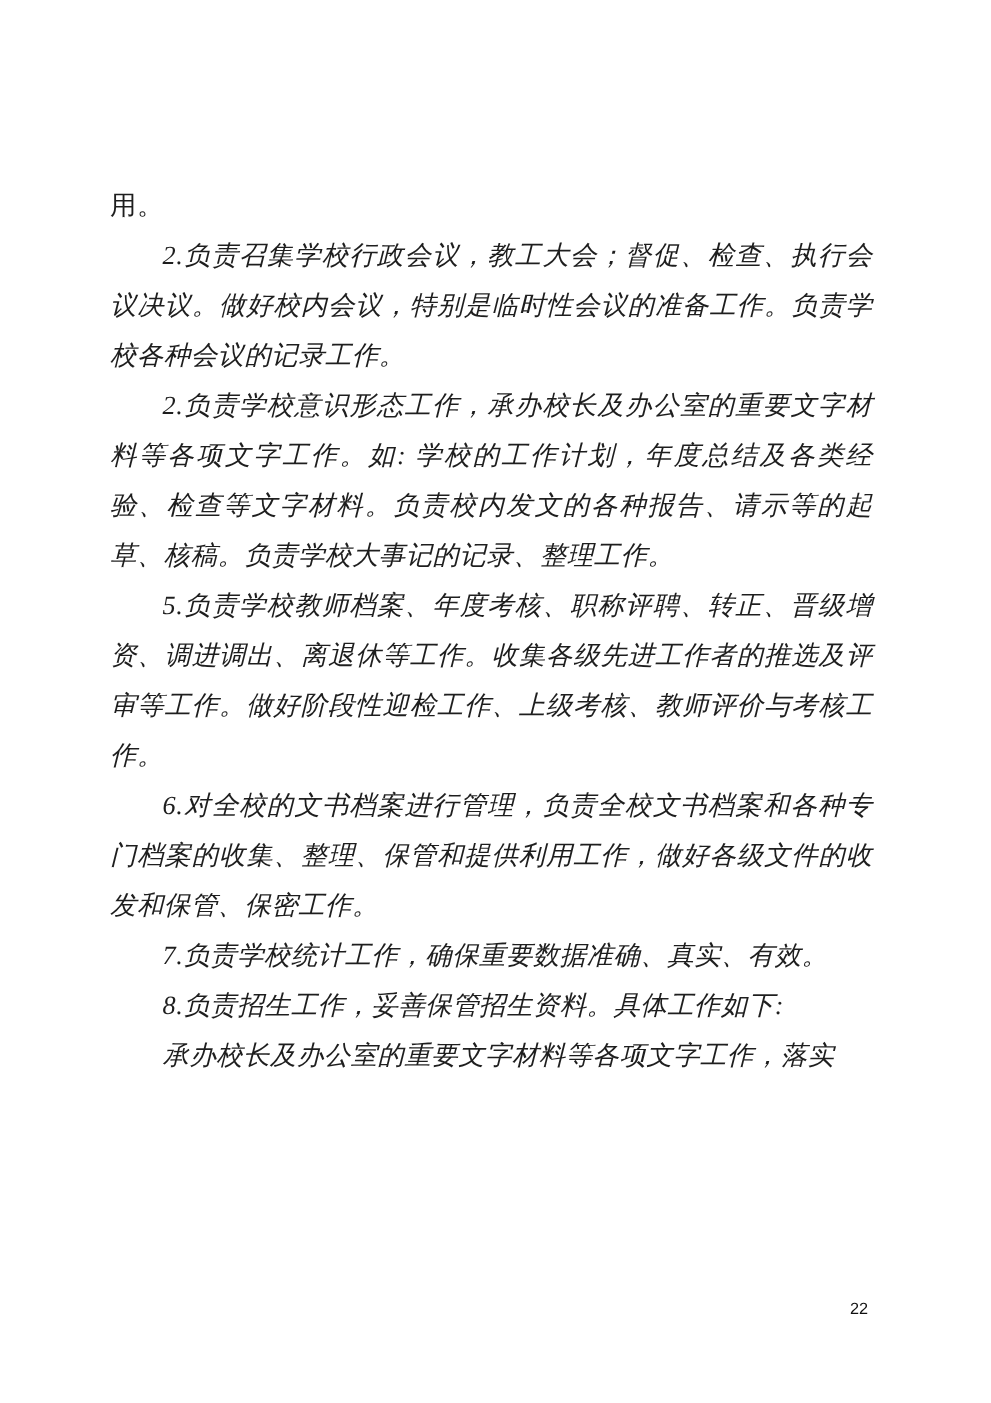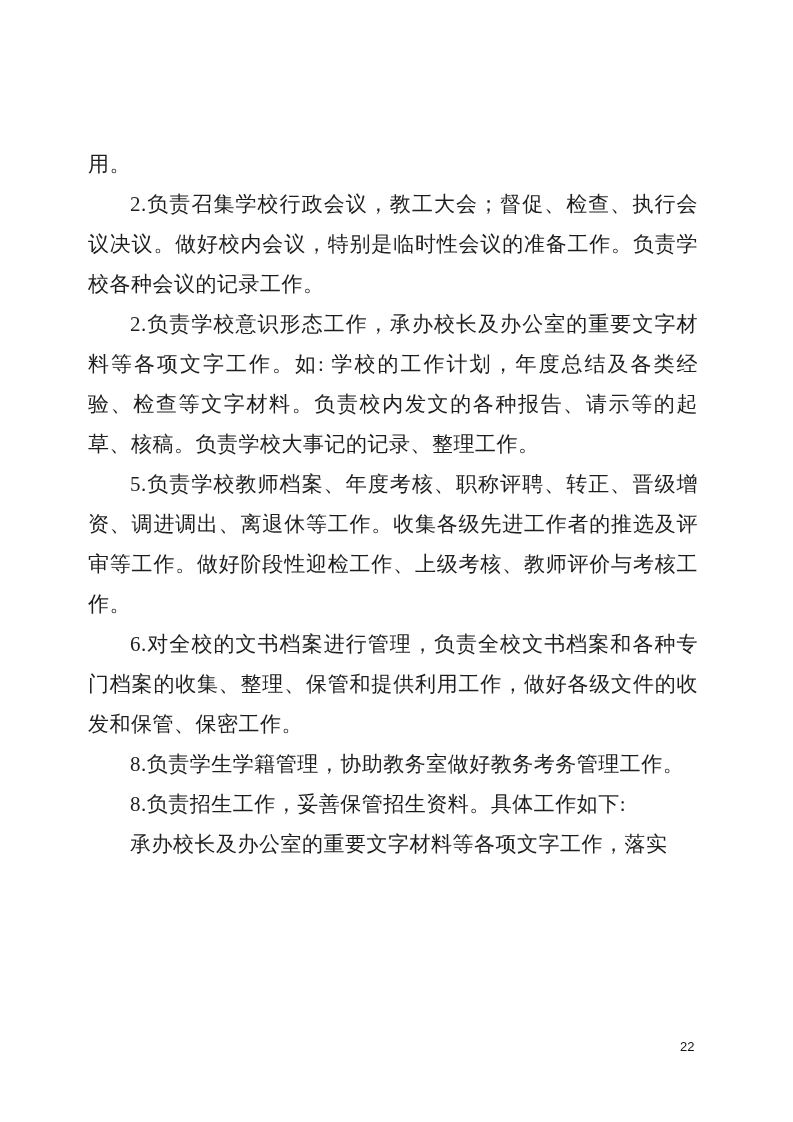--- a/index.html
+++ b/index.html
@@ -26,38 +26,39 @@
     text-align: justify;
     letter-spacing: 0.5px;
     font-kerning: none;
   }
   .doc-body p {
     margin: 0;
     padding: 0;
   }
   .doc-body p.indent {
     text-indent: 2em;
+    font-style: italic;
   }
   .page-number {
     position: absolute;
     left: 680px;
     top: 1039px;
     font-family: Liberation Sans, sans-serif;
     font-size: 13px;
     color: #101010;
   }
 </style>
 </head>
 <body>
 
 <div class="page">
   <div class="doc-body">
       <p>用。</p>
       <p class="indent">2.负责召集学校行政会议，教工大会；督促、检查、执行会议决议。做好校内会议，特别是临时性会议的准备工作。负责学校各种会议的记录工作。</p>
       <p class="indent">2.负责学校意识形态工作，承办校长及办公室的重要文字材料等各项文字工作。如: 学校的工作计划，年度总结及各类经验、检查等文字材料。负责校内发文的各种报告、请示等的起草、核稿。负责学校大事记的记录、整理工作。</p>
       <p class="indent">5.负责学校教师档案、年度考核、职称评聘、转正、晋级增资、调进调出、离退休等工作。收集各级先进工作者的推选及评审等工作。做好阶段性迎检工作、上级考核、教师评价与考核工作。</p>
       <p class="indent">6.对全校的文书档案进行管理，负责全校文书档案和各种专门档案的收集、整理、保管和提供利用工作，做好各级文件的收发和保管、保密工作。</p>
-      <p class="indent">8.负责学生学籍管理，协助教务室做好教务考务管理工作。</p>
+      <p class="indent">7.负责学校统计工作，确保重要数据准确、真实、有效。</p>
       <p class="indent">8.负责招生工作，妥善保管招生资料。具体工作如下:</p>
       <p class="indent">承办校长及办公室的重要文字材料等各项文字工作，落实</p>
     </div>
   <div class="page-number">22</div>
 </div>
 
 </body></html>

